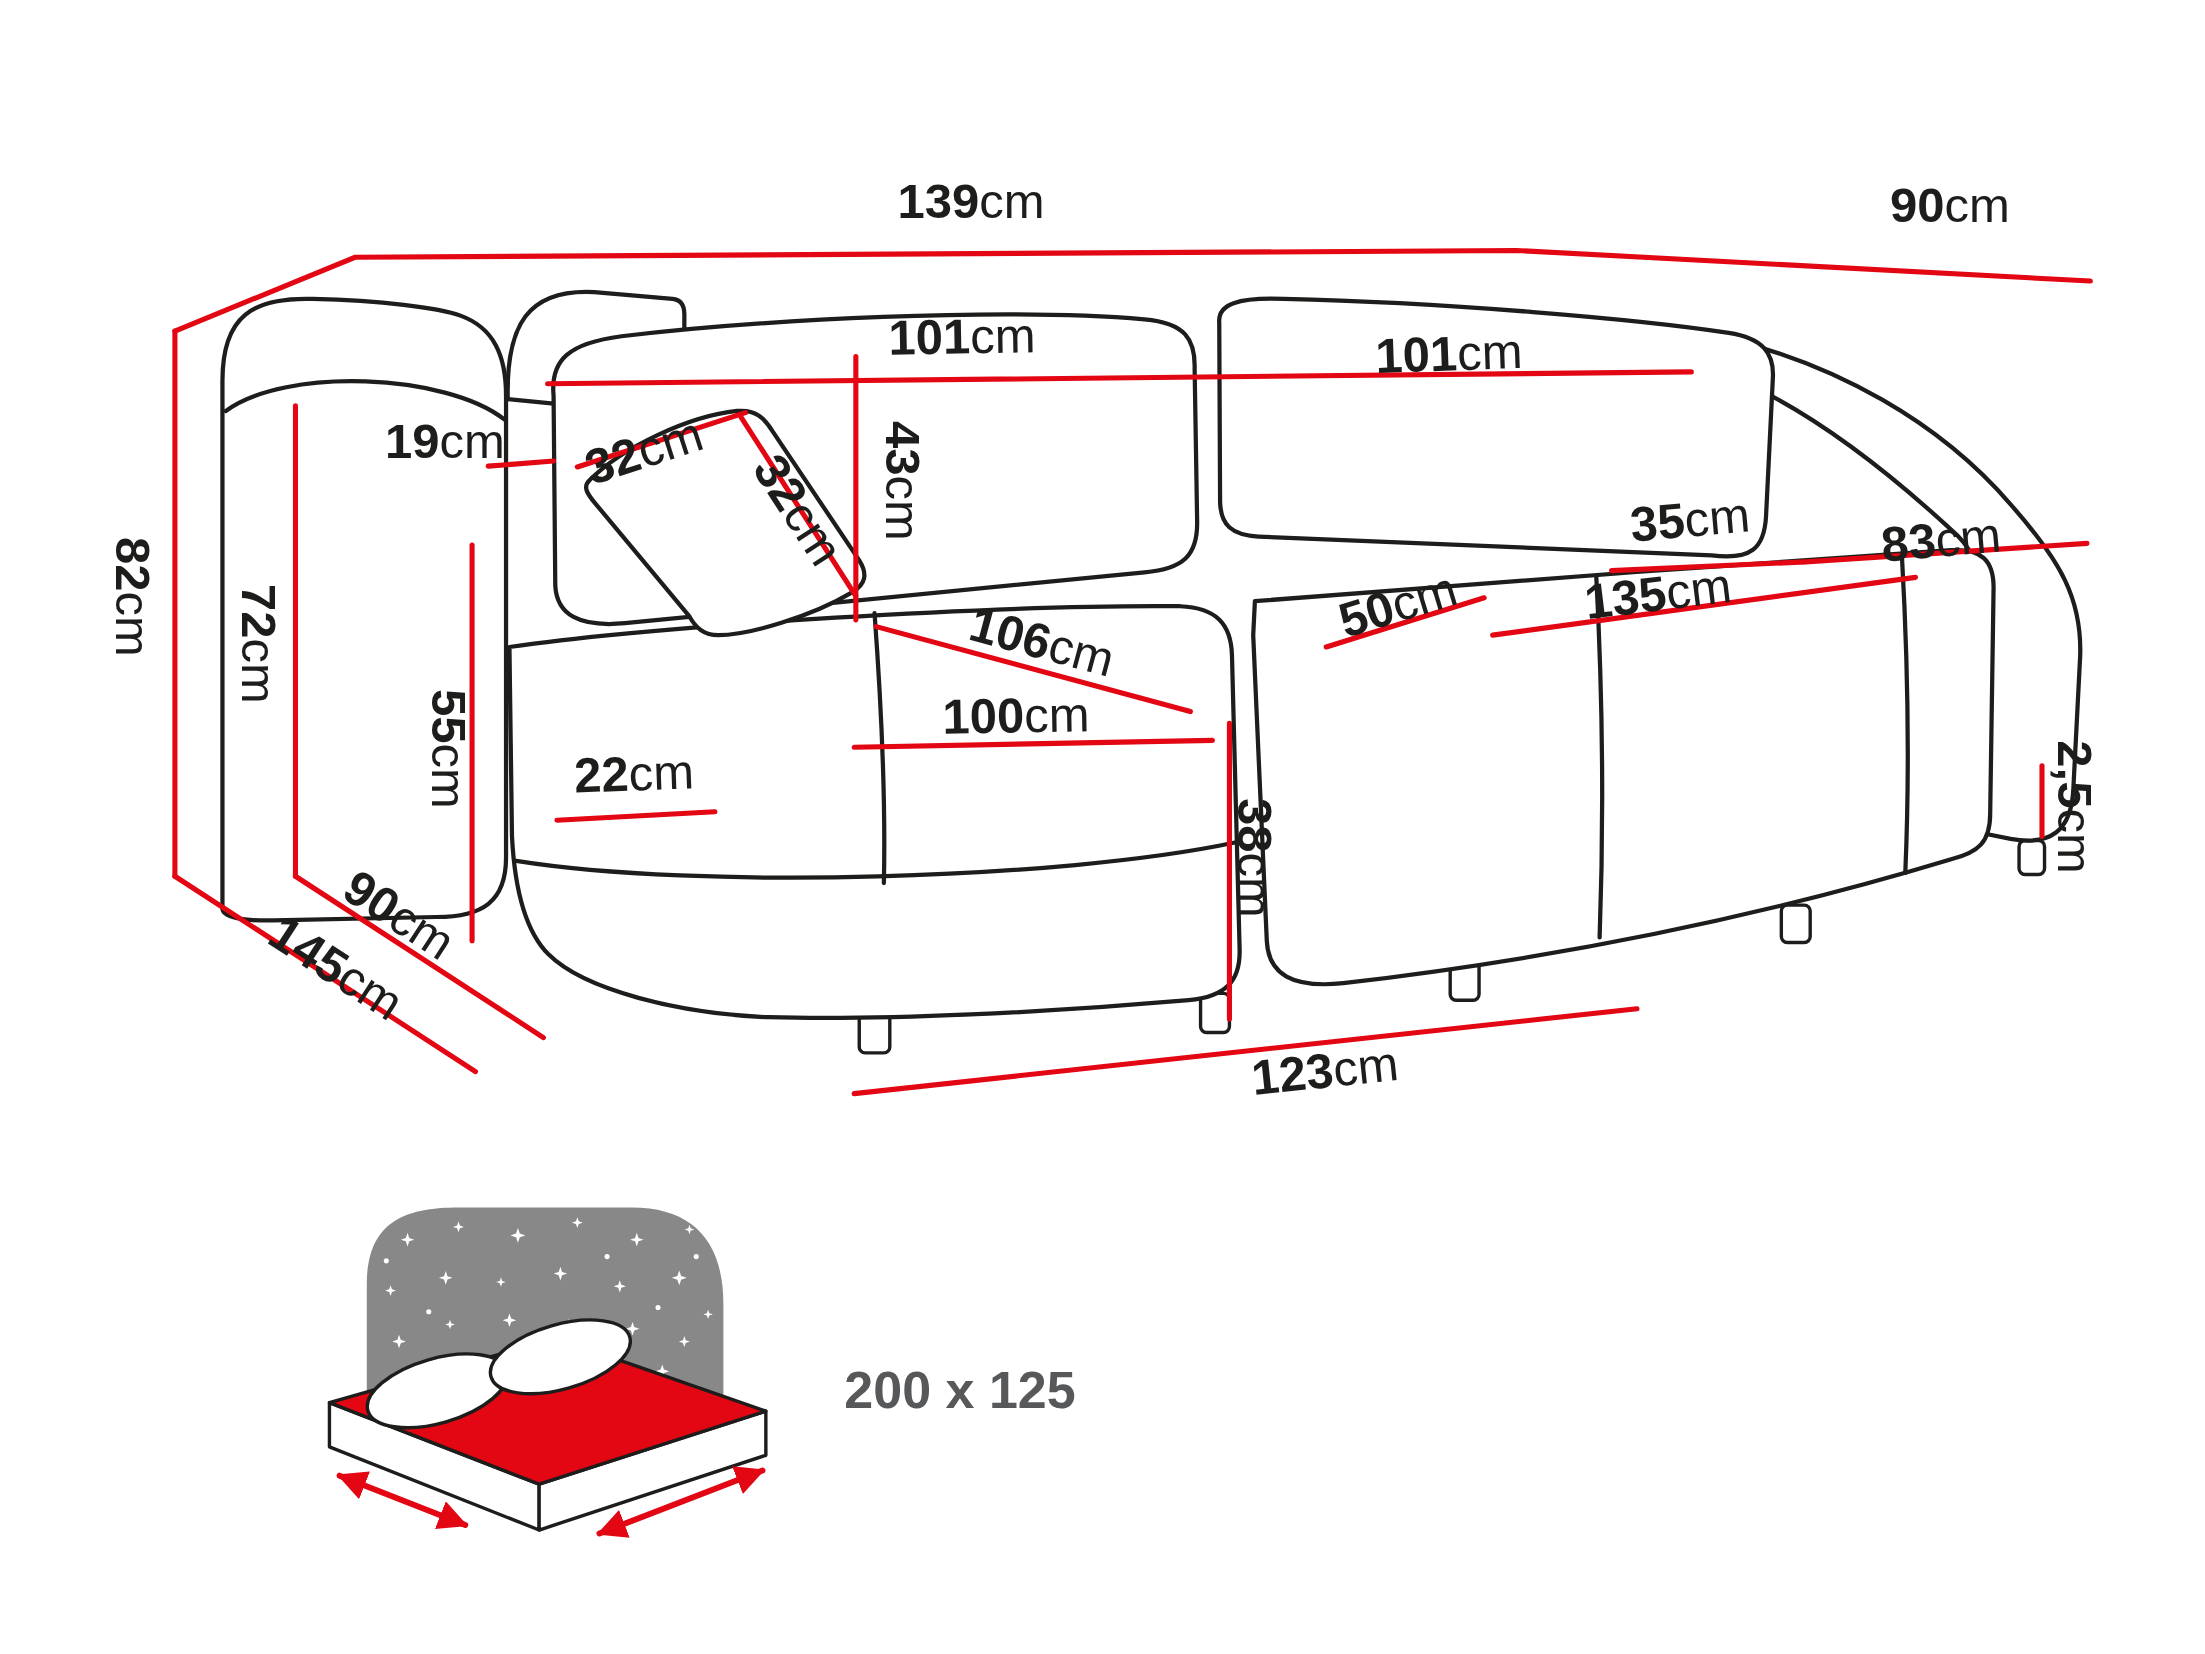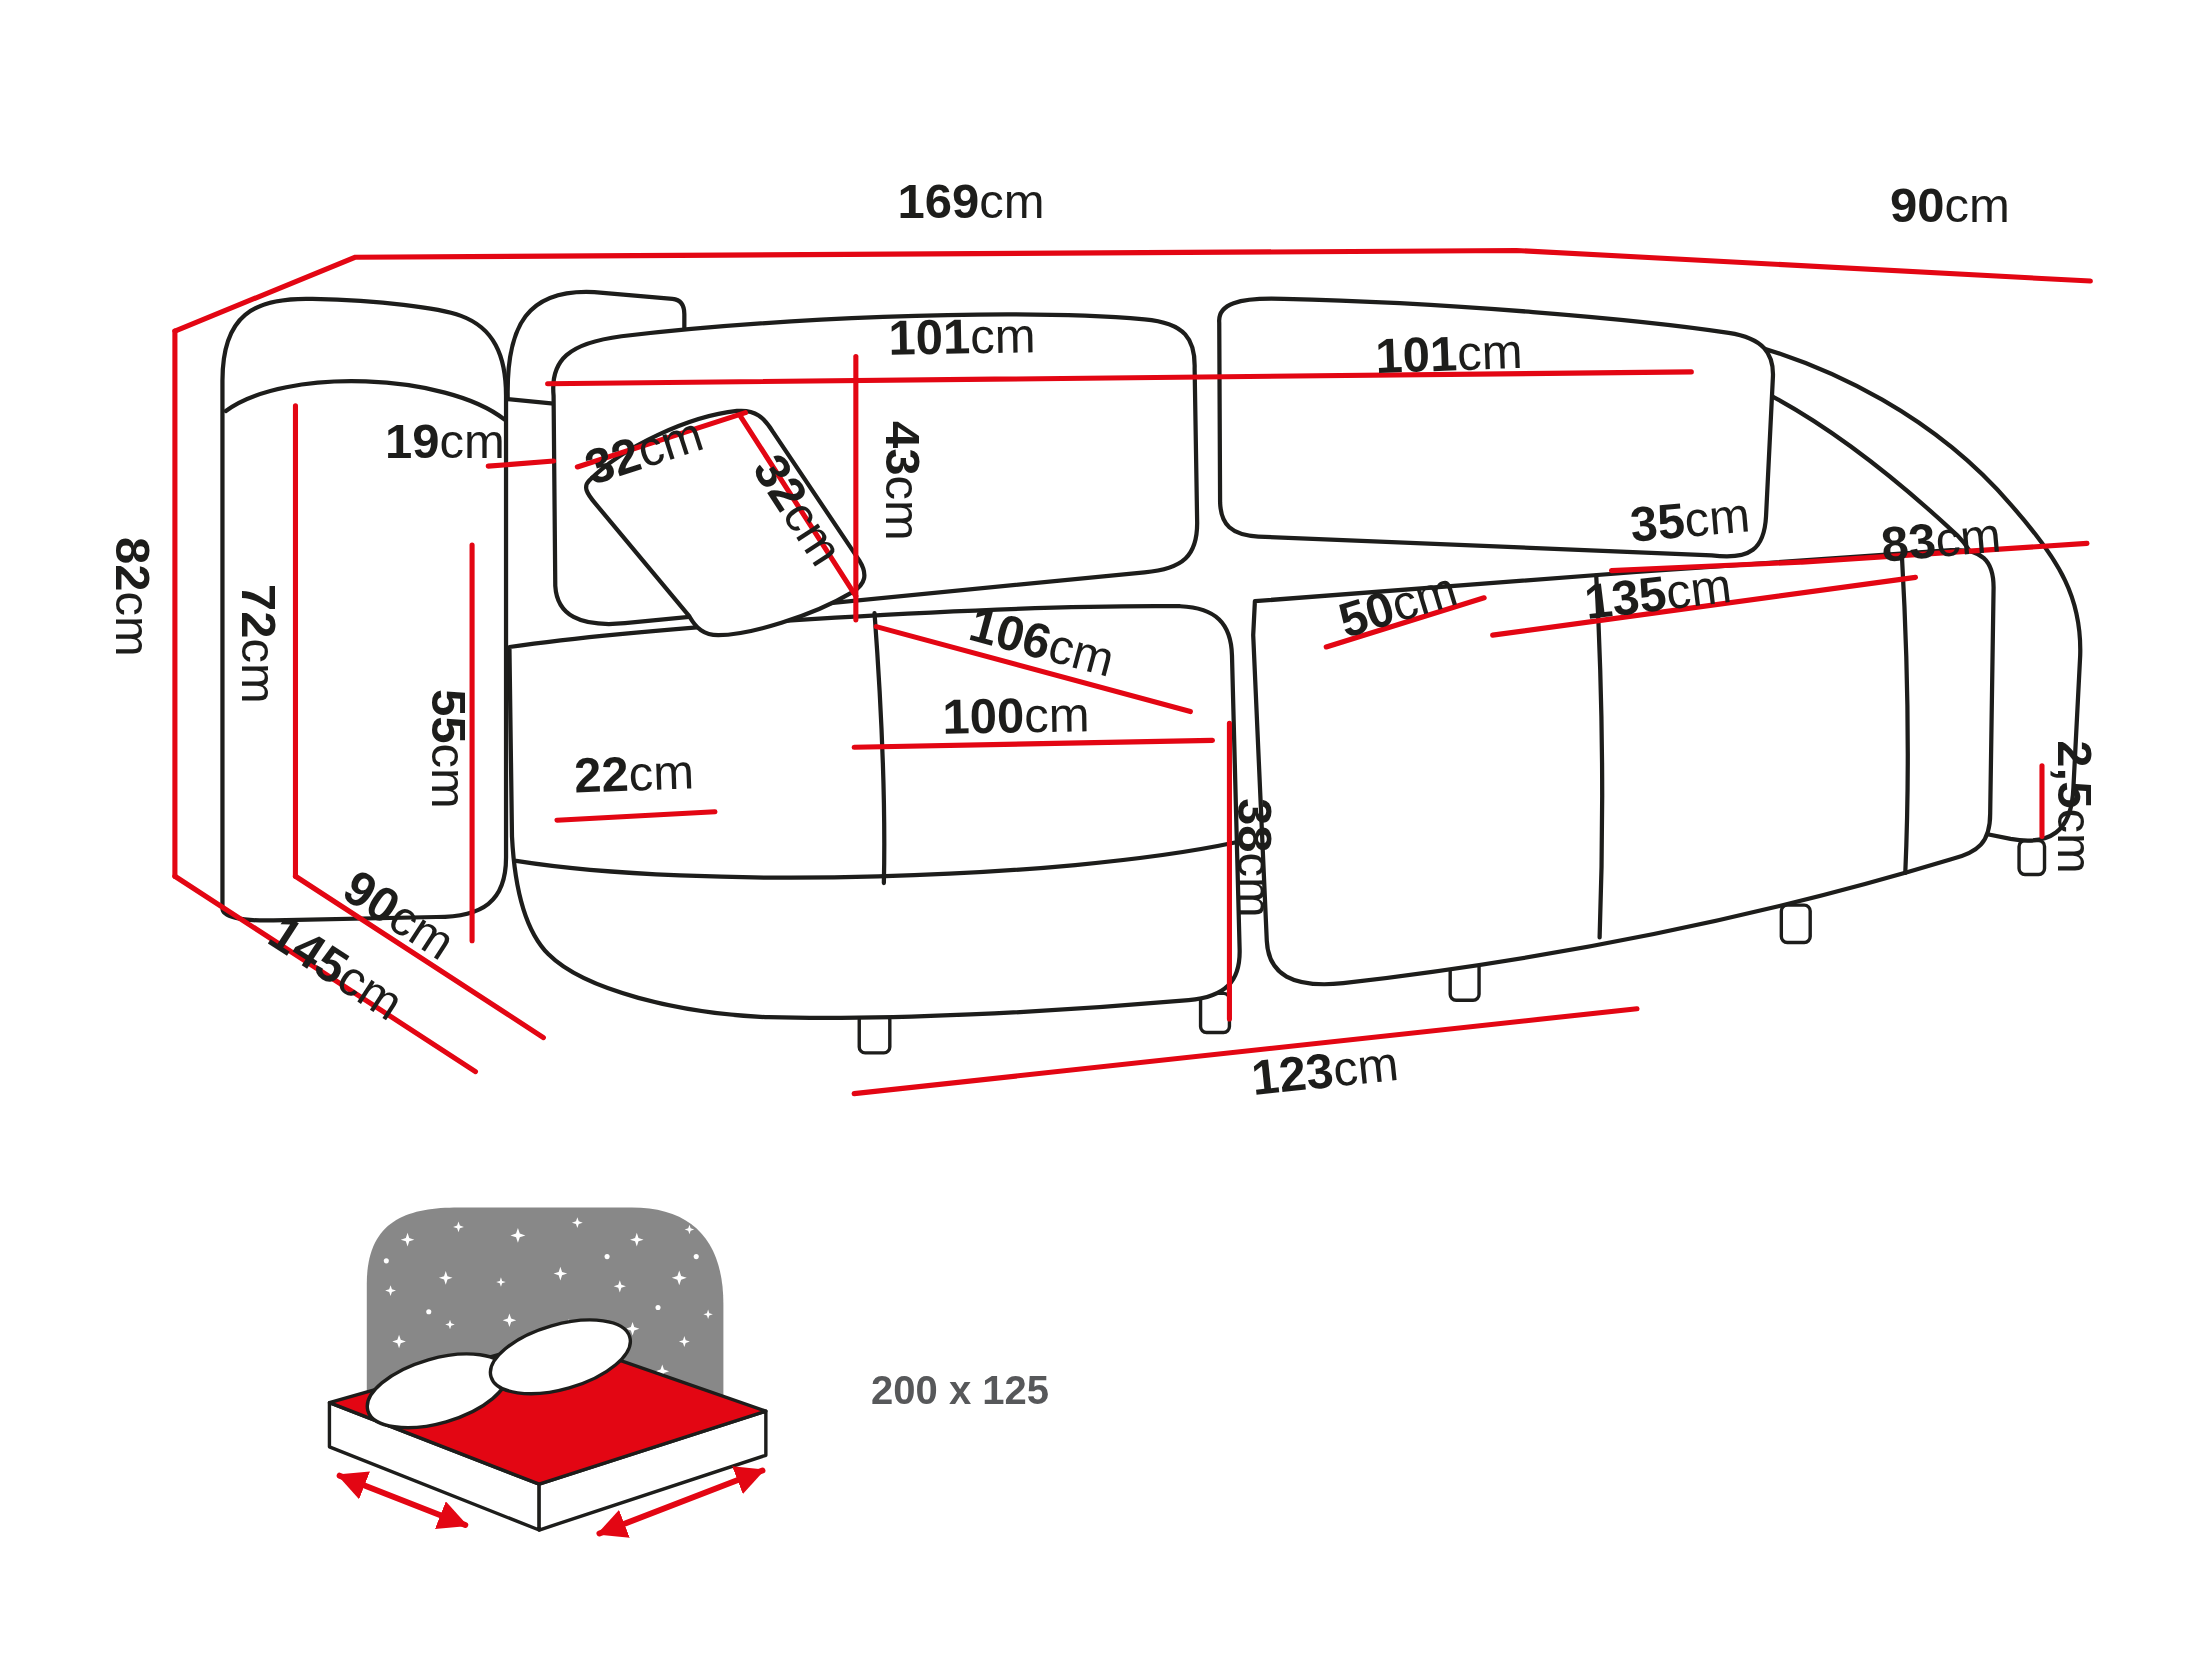--- a/index.html
+++ b/index.html
@@ -3,21 +3,21 @@
 <meta charset="utf-8">
 <style>
   html,body{margin:0;padding:0;background:#ffffff;}
   body{width:2205px;height:1654px;position:relative;overflow:hidden;
        font-family:"Liberation Sans",sans-serif;}
   .stage{position:absolute;left:0;top:0;width:2205px;height:1654px;}
   svg.art{position:absolute;left:0;top:0;}
   .dim{position:absolute;white-space:nowrap;color:#1d1d1b;font-size:49px;
        font-weight:700;line-height:1;transform-origin:center;}
   .dim .unit{font-weight:400;}
-  .sleep-label{font-size:40px;color:#57585a;font-weight:700;}
+  .sleep-label{font-size:52px;color:#57585a;font-weight:700;}
 </style>
 </head>
 <body>
 
 <div class="stage">
 
 <svg class="art" width="2205" height="1654" viewBox="0 0 2597 1948">
   <defs>
     <path id="star4" d="M0,-8 L2,-2 L8,0 L2,2 L0,8 L-2,2 L-8,0 L-2,-2 Z" fill="#ffffff"></path>
     <marker id="arrowR" viewBox="0 0 10 10" refX="9" refY="5" markerWidth="5" markerHeight="5" orient="auto-start-reverse">
@@ -144,21 +144,21 @@
       <ellipse cx="660" cy="1598" rx="85" ry="38" transform="rotate(-16 660 1598)"></ellipse>
     </g>
 
     <g stroke="#e30613" stroke-width="7" stroke-linecap="round">
       <line x1="400" y1="1738" x2="548" y2="1796" marker-start="url(#arrowR)" marker-end="url(#arrowR)"></line>
       <line x1="706" y1="1806" x2="898" y2="1732" marker-start="url(#arrowR)" marker-end="url(#arrowR)"></line>
     </g>
   </g>
 </svg>
 
-<div class="dim" style="left:971px;top:201px;transform:translate(-50%,-50%)"><span class="num">169</span><span class="unit">cm</span></div>
+<div class="dim" style="left:971px;top:201px;transform:translate(-50%,-50%)"><span class="num">139</span><span class="unit">cm</span></div>
 
 <div class="dim" style="left:1950px;top:205px;transform:translate(-50%,-50%)"><span class="num">90</span><span class="unit">cm</span></div>
 
 <div class="dim" style="left:962px;top:337px;transform:translate(-50%,-50%) rotate(-1deg)"><span class="num">101</span><span class="unit">cm</span></div>
 
 <div class="dim" style="left:1449px;top:354px;transform:translate(-50%,-50%) rotate(-2deg)"><span class="num">101</span><span class="unit">cm</span></div>
 
 <div class="dim" style="left:445px;top:441px;transform:translate(-50%,-50%)"><span class="num">19</span><span class="unit">cm</span></div>
 
 <div class="dim" style="left:644px;top:451px;transform:translate(-50%,-50%) rotate(-18deg)"><span class="num">32</span><span class="unit">cm</span></div>

